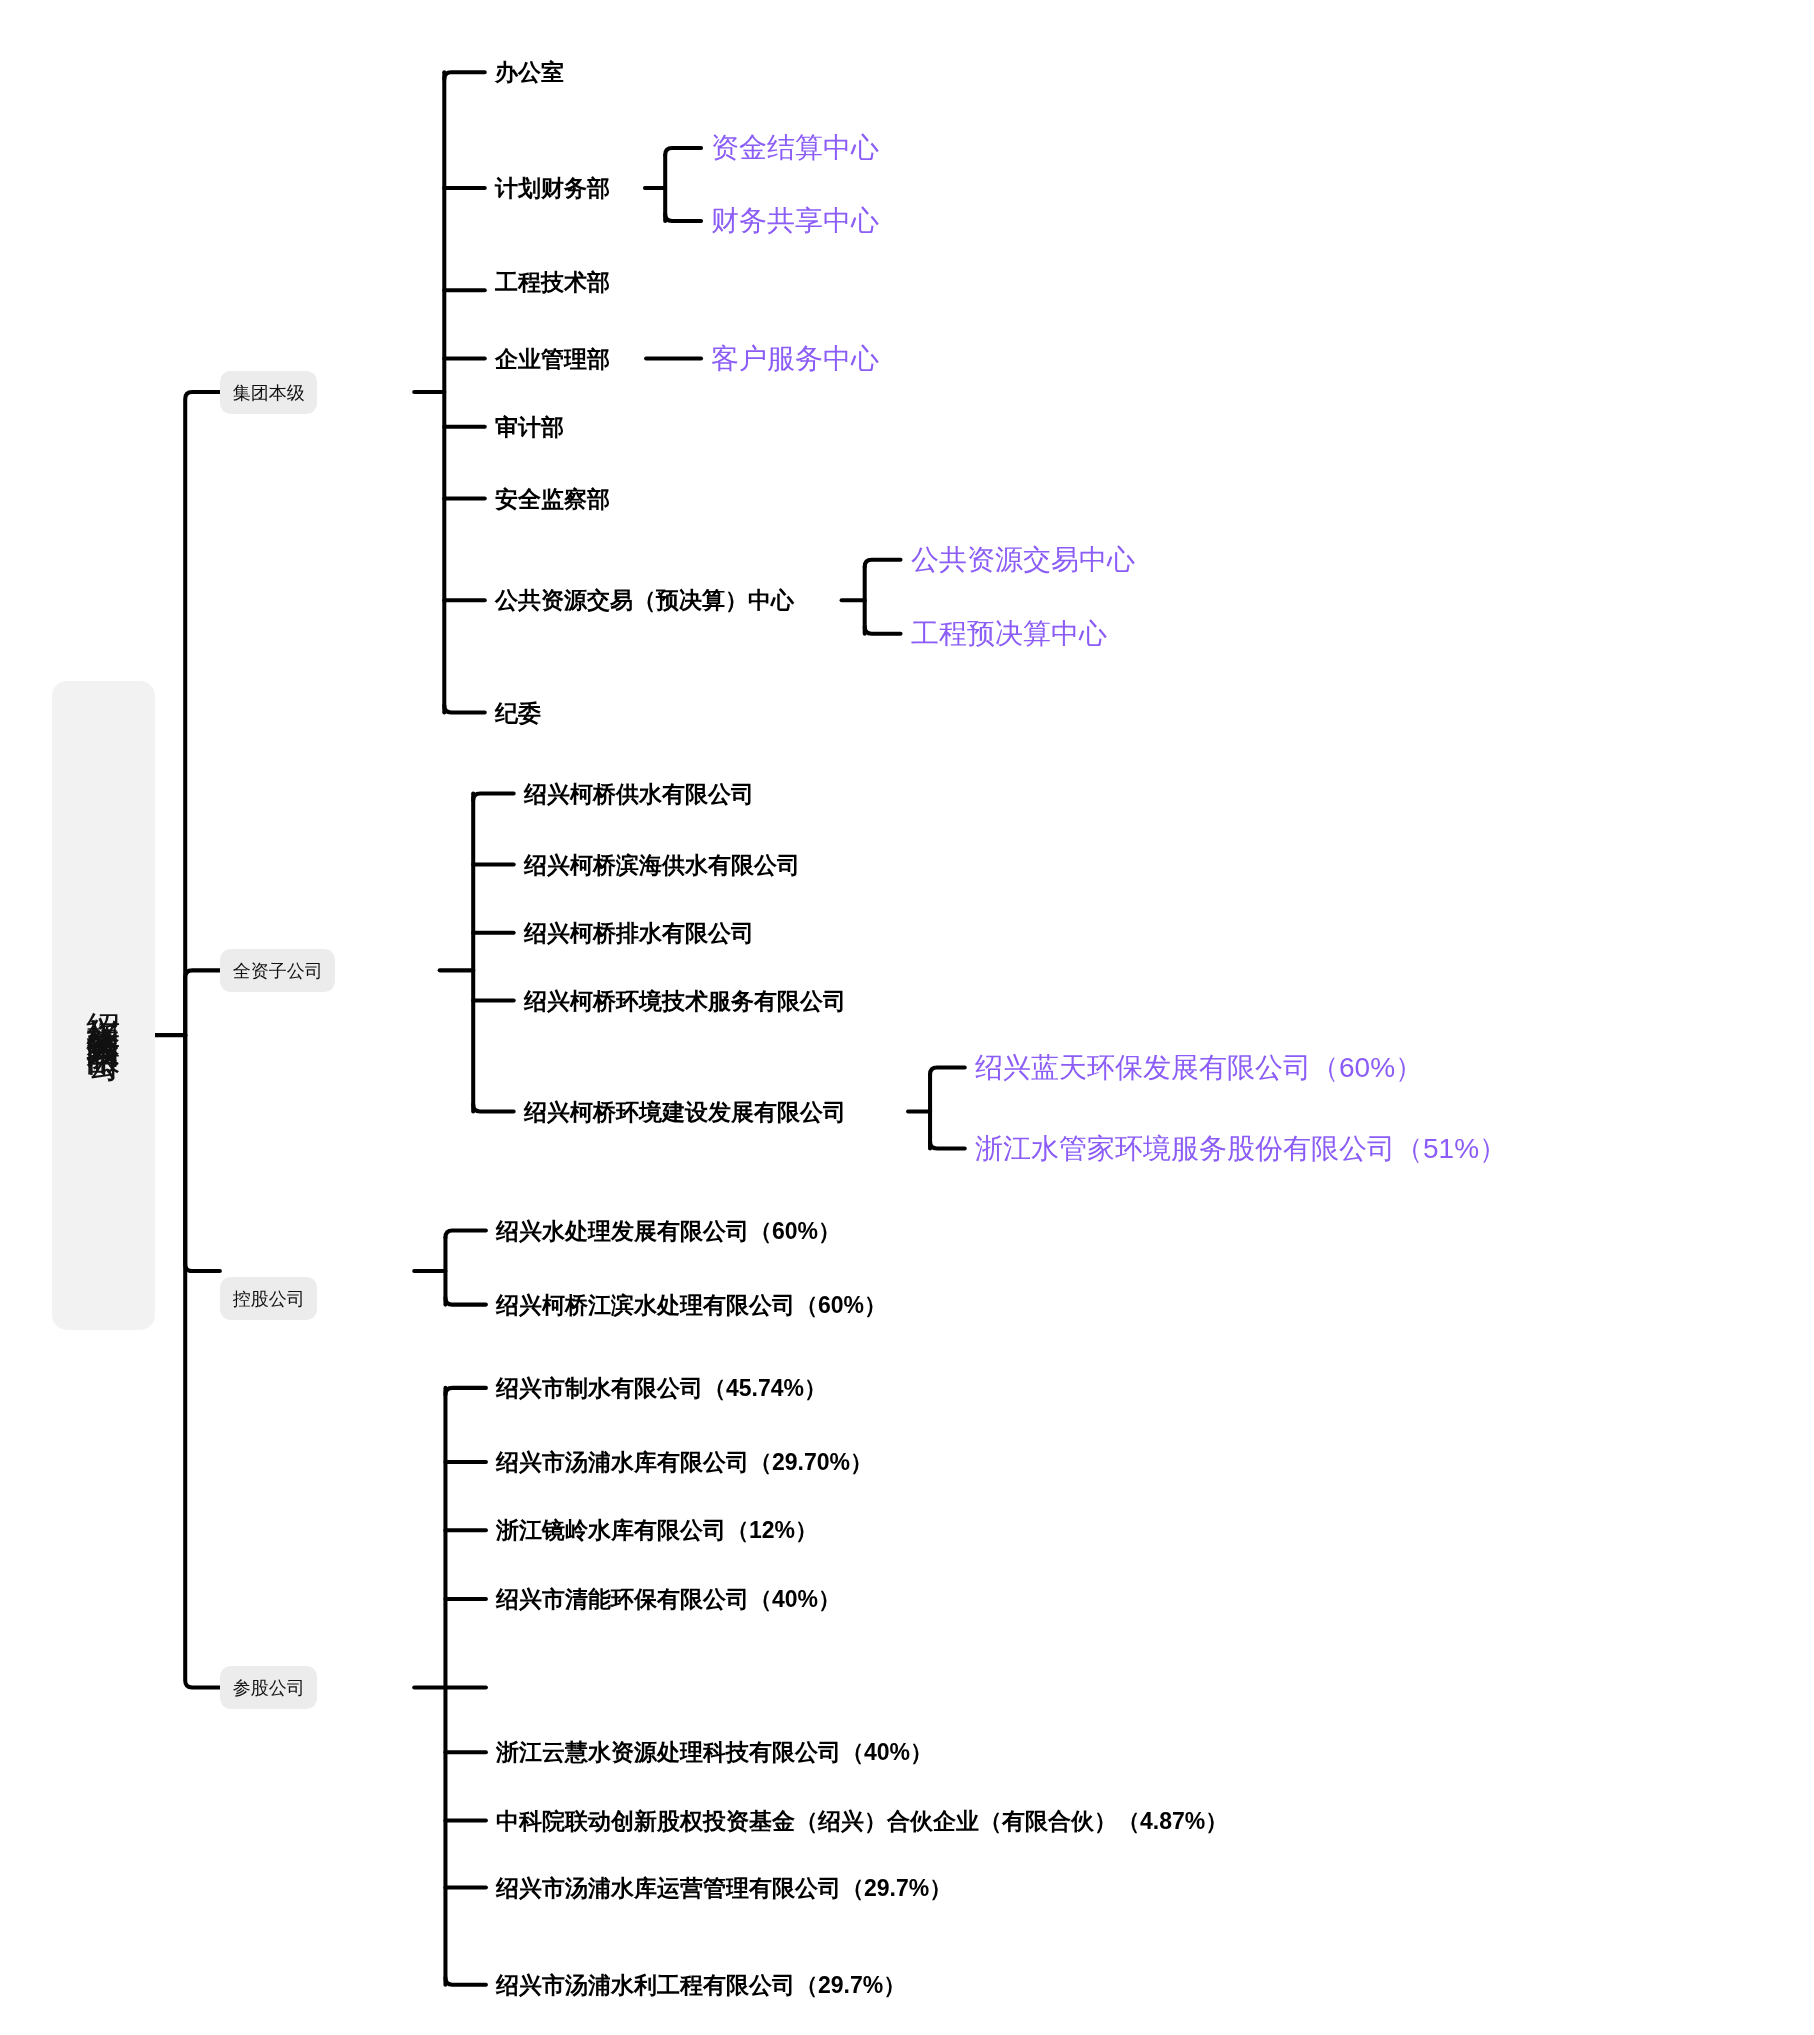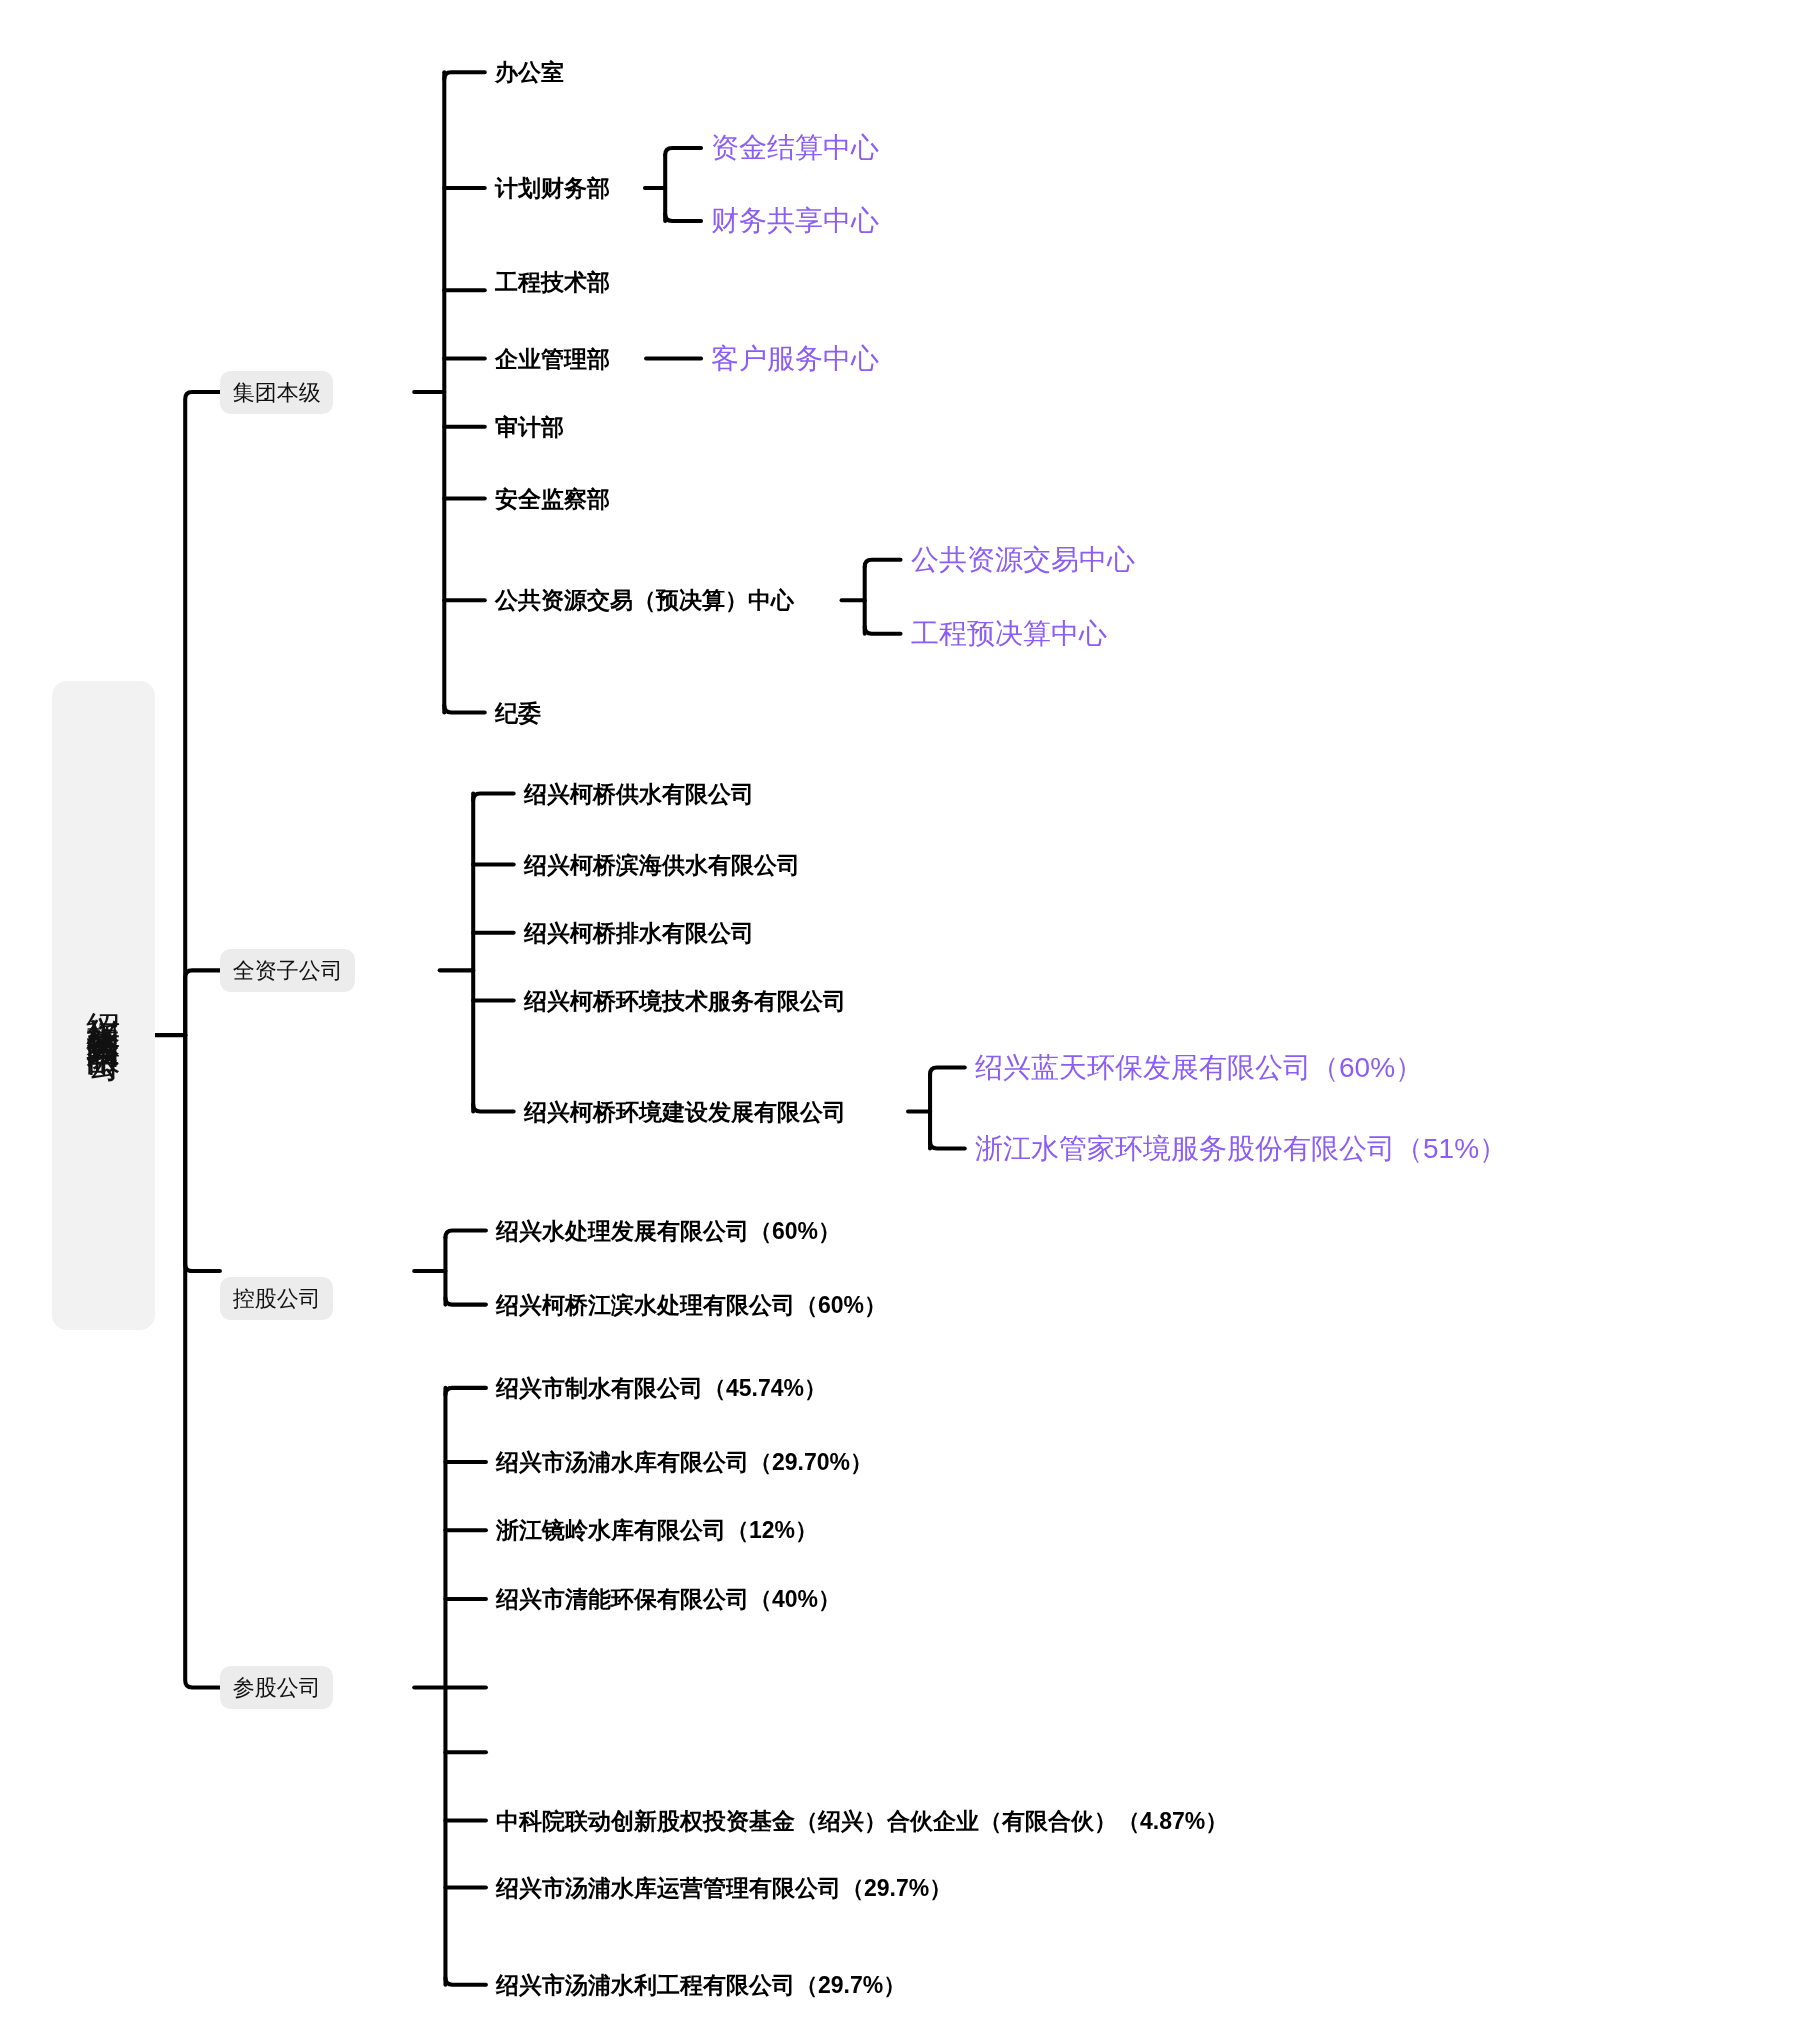--- a/index.html
+++ b/index.html
@@ -58,21 +58,21 @@
   .cat-node {
     position: absolute;
     background: #ececec;
     border-radius: 10.4px;
     display: flex;
     align-items: center;
     justify-content: center;
     box-sizing: border-box;
     padding: 0 12.7px;
     height: 43px;
-    font-size: 22px;
+    font-size: 18px;
     color: #111111;
     font-weight: 400;
     white-space: nowrap;
   }
   
   .node-l2 {
     position: absolute;
     font-size: 23px;
     font-weight: 700;
     color: #000000;
@@ -208,18 +208,19 @@
   <div class="node-l3" style="left:975px; top:1068px;">绍兴蓝天环保发展有限公司（60%）</div>
   <div class="node-l3" style="left:975px; top:1149px;">浙江水管家环境服务股份有限公司（51%）</div>
 
   <div class="node-l2" style="left:496px; top:1231px;">绍兴水处理发展有限公司（60%）</div>
   <div class="node-l2" style="left:496px; top:1305px;">绍兴柯桥江滨水处理有限公司（60%）</div>
 
   <div class="node-l2" style="left:496px; top:1388px;">绍兴市制水有限公司（45.74%）</div>
   <div class="node-l2" style="left:496px; top:1462px;">绍兴市汤浦水库有限公司（29.70%）</div>
   <div class="node-l2" style="left:496px; top:1530px;">浙江镜岭水库有限公司（12%）</div>
   <div class="node-l2" style="left:496px; top:1599px;">绍兴市清能环保有限公司（40%）</div>
+  <div class="node-l2" style="left:496px; top:1752px;">浙江云慧水资源处理科技有限公司（40%）</div>
   <div class="node-l2" style="left:496px; top:1821px;">中科院联动创新股权投资基金（绍兴）合伙企业（有限合伙）（4.87%）</div>
   <div class="node-l2" style="left:496px; top:1888px;">绍兴市汤浦水库运营管理有限公司（29.7%）</div>
   <div class="node-l2" style="left:496px; top:1985px;">绍兴市汤浦水利工程有限公司（29.7%）</div>
 
 </div>
 
 
 </body></html>

